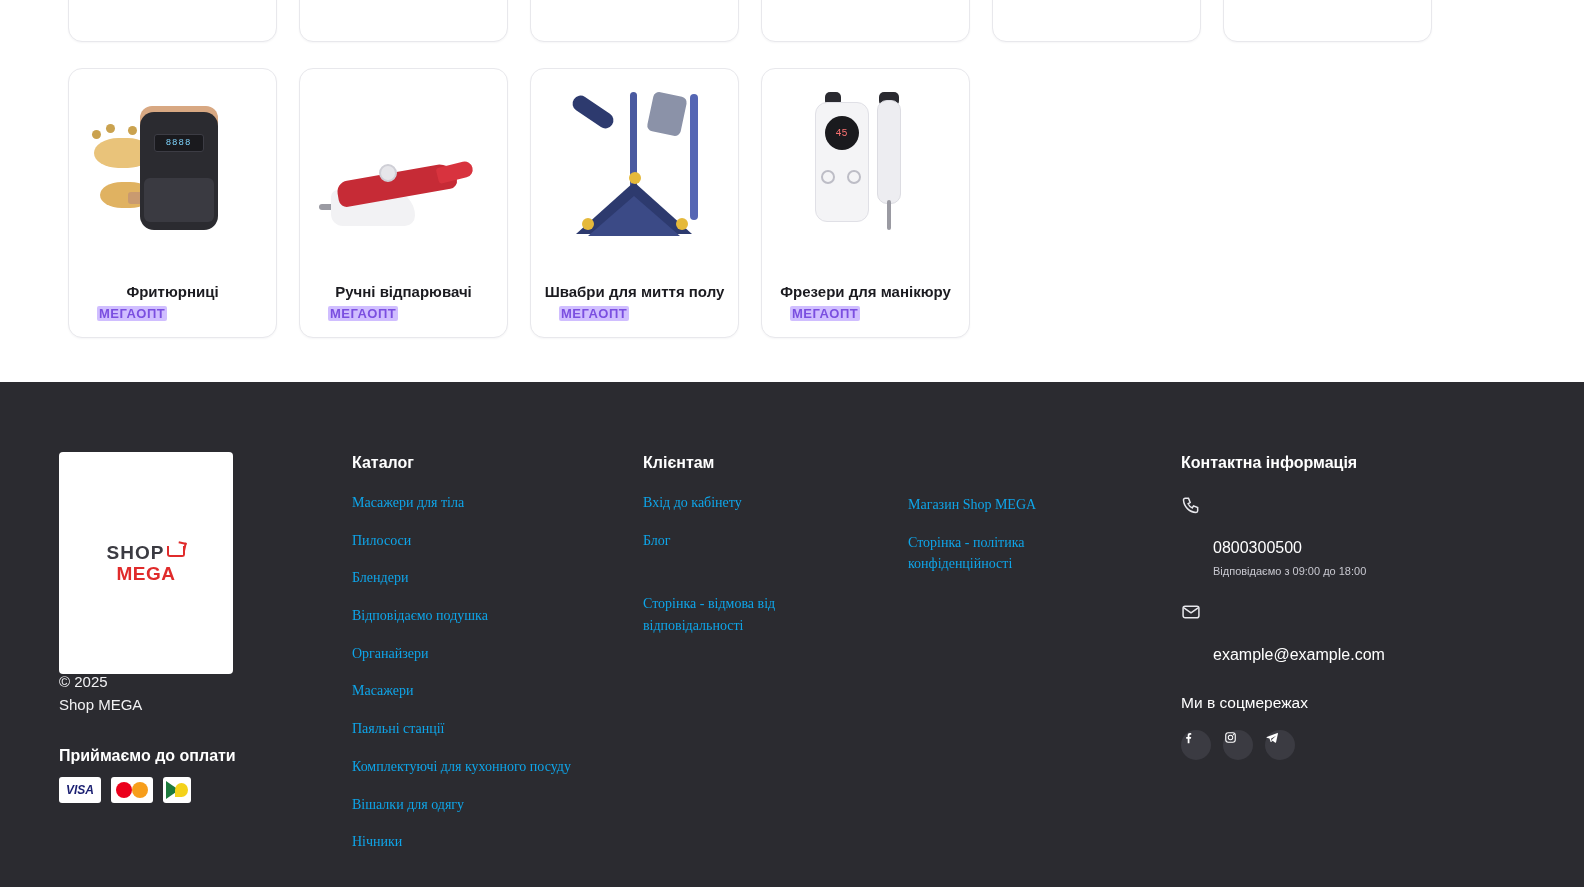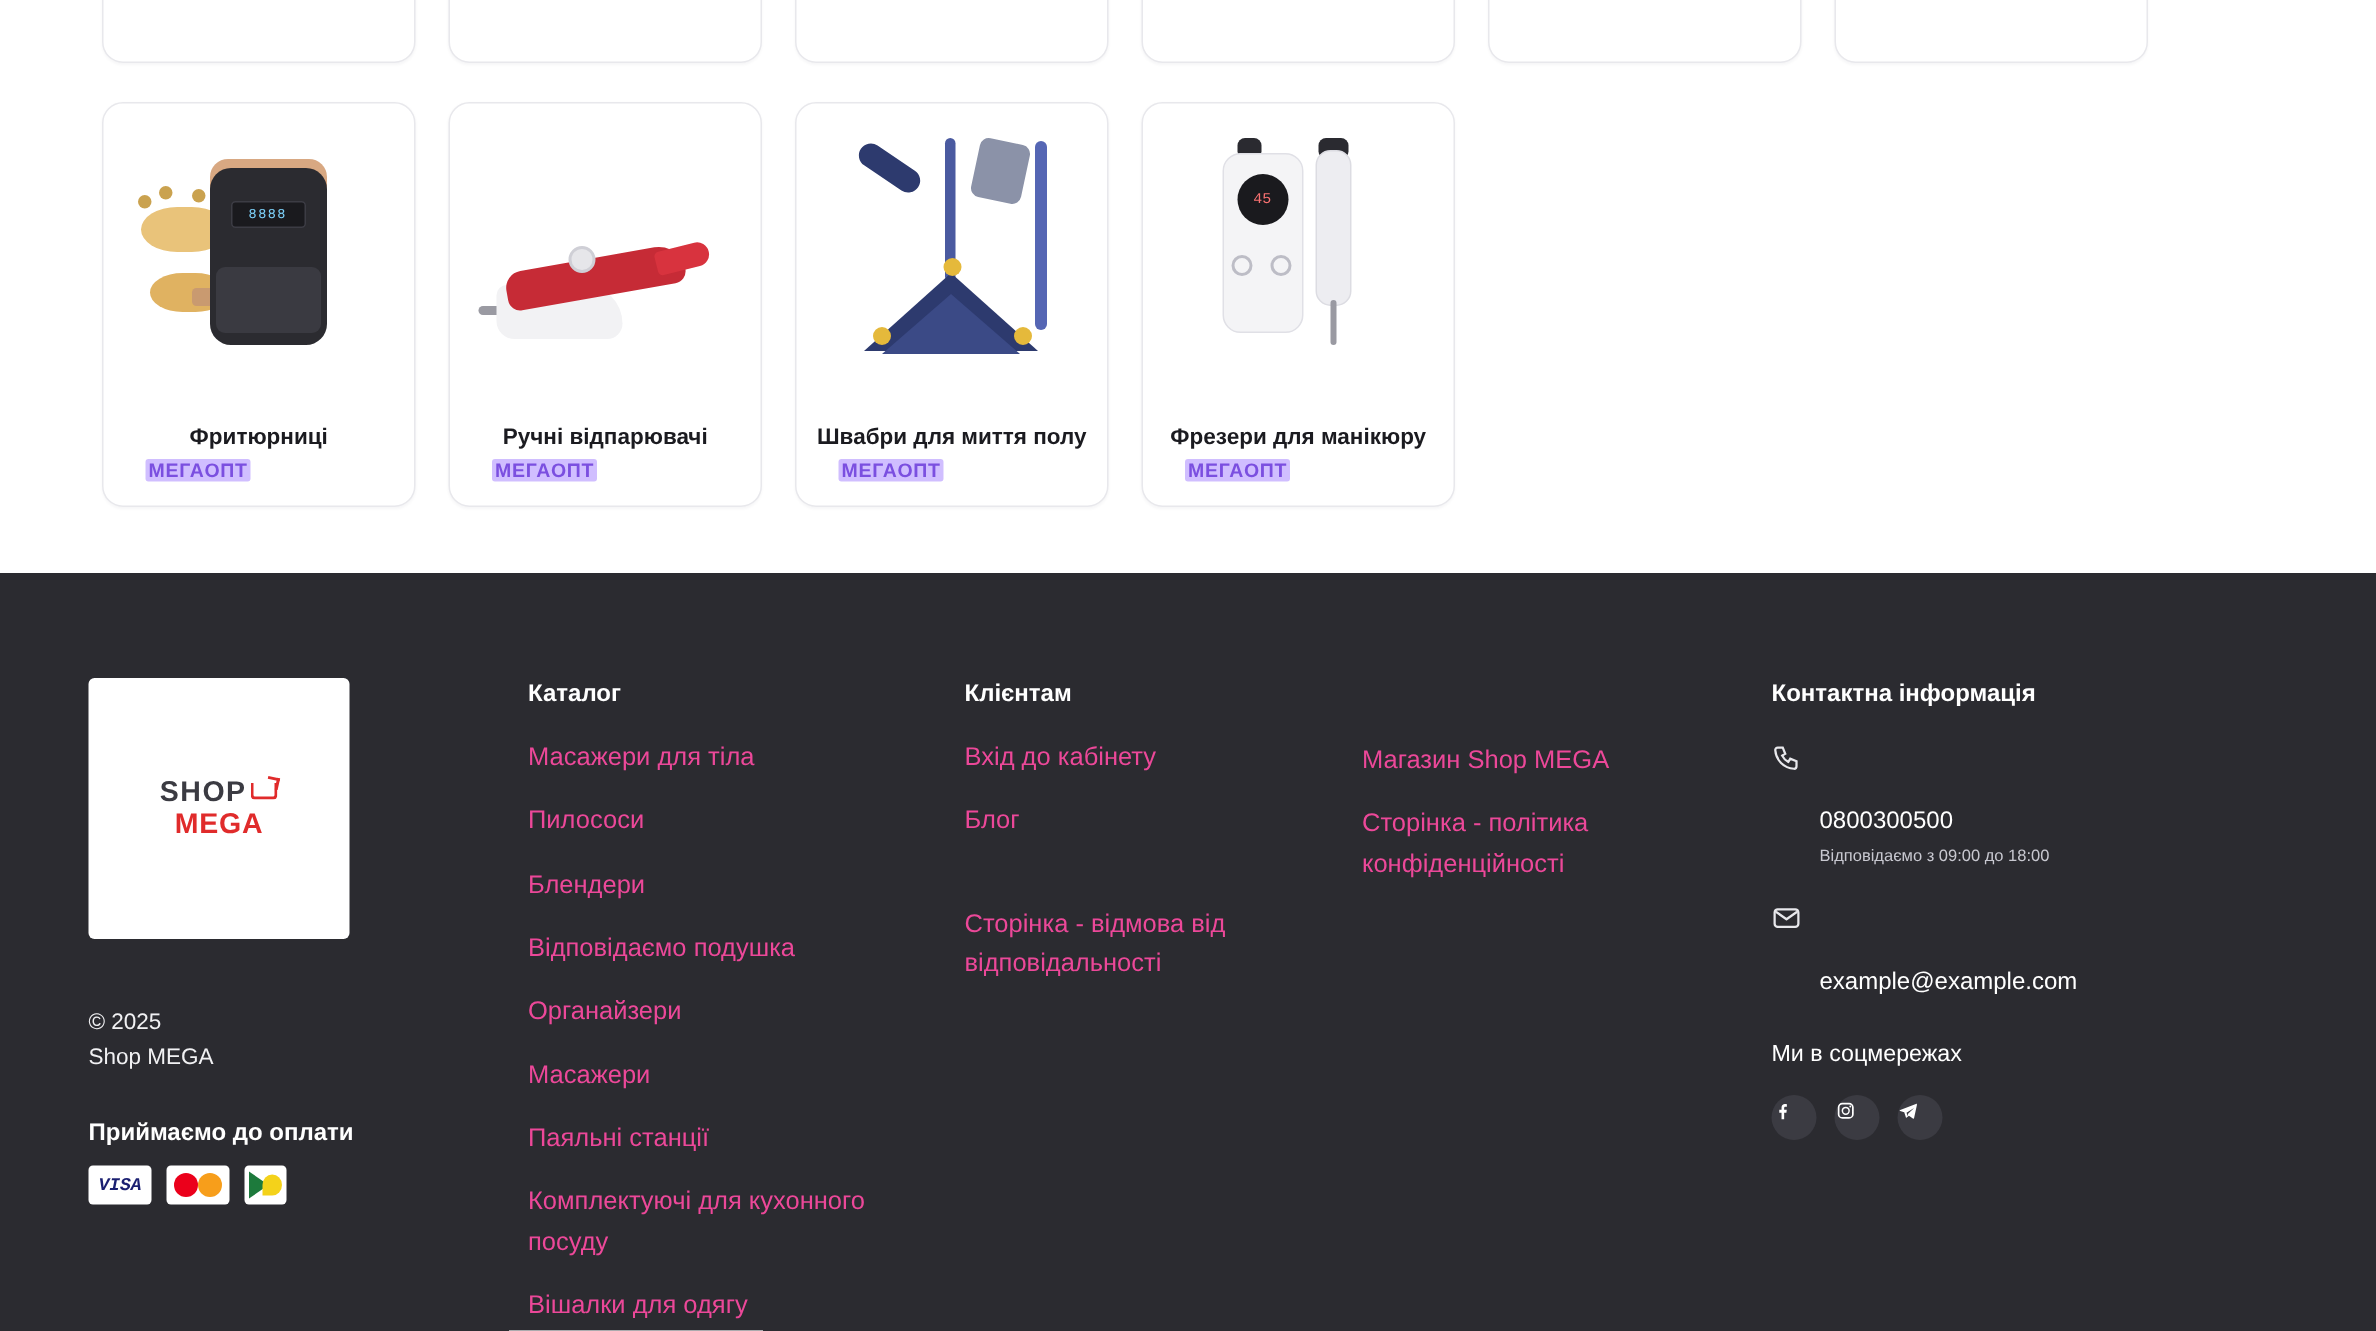--- a/index.html
+++ b/index.html
@@ -93,53 +93,53 @@
   .nd-tip { position:absolute; left:106px; top:114px; width:4px; height:30px; background:#9a9aa2; border-radius:2px;}
   .nd-cap { position:absolute; left:98px; top:6px; width:20px; height:14px; background:#2a2a30; border-radius:5px;}
   .nd-cap2 { position:absolute; left:44px; top:6px; width:16px; height:14px; background:#2a2a30; border-radius:5px;}
 
   
   footer {
     position: absolute; left: 0; top: 382px; width: 1584px; height: 505px;
     background: #2b2b30; color: #ffffff;
   }
   .logo-box {
-    position: absolute; left: 59px; top: 70px; width: 174px; height: 174px;
+    position: absolute; left: 59px; top: 70px; width: 174px; height: 222px;
     background: #ffffff; border-radius: 4px;
     display: flex; align-items: center; justify-content: center;
   }
   .logo-inner { text-align: center; line-height: 1; }
   .logo-shop {
     font-size: 19px; font-weight: 700; color: #3b3b42; letter-spacing: 1px;
     display: flex; align-items: center; justify-content: center; gap: 3px;
   }
   .logo-mega { font-size: 19px; font-weight: 700; color: #e02b2b; letter-spacing: .5px; margin-top: 2px;}
   .cart-ico { display:inline-block; width:18px; height:15px; position:relative; }
   .cart-ico:before{ content:""; position:absolute; left:0; top:1px; width:14px; height:9px; border:2px solid #e02b2b; border-top:none; border-radius:0 0 3px 3px;}
   .cart-ico:after{ content:""; position:absolute; left:11px; top:-3px; width:6px; height:6px; border-top:2px solid #e02b2b; border-right:2px solid #e02b2b; transform:rotate(12deg);}
 
   .copy { position:absolute; left:59px; top:288px; font-size:15px; color:#f1f1f3; line-height:1.55; }
   .pay-title { position:absolute; left:59px; top:365px; font-size:16px; font-weight:700; color:#ffffff; }
   .pay-row { position:absolute; left:59px; top:395px; display:flex; align-items:center; gap:10px; }
   .visa { width:42px; height:26px; background:#fff; border-radius:3px; display:flex; align-items:center; justify-content:center;
-          color:#1a1f71; font-size:12px; font-weight:700; font-style:italic;font-family:Liberation Mono, monospace; }
+          color:#1a1f71; font-size:12px; font-weight:700; font-style:italic; }
   .mc { width:42px; height:26px; background:#fff; border-radius:3px; position:relative; }
   .mc:before,.mc:after{ content:""; position:absolute; top:5px; width:16px; height:16px; border-radius:50%;}
   .mc:before{ left:5px; background:#eb001b; }
   .mc:after{ right:5px; background:#f79e1b; }
   .prostir { width:28px; height:26px; background:#fff; border-radius:3px; position:relative; overflow:hidden;}
   .prostir:before{ content:""; position:absolute; left:3px; top:4px; width:0; height:0;
      border-top:9px solid transparent; border-bottom:9px solid transparent; border-left:13px solid #1d7a3c;}
   .prostir:after{ content:""; position:absolute; left:12px; top:6px; width:13px; height:14px; background:#f4d21a; border-radius:50% 50% 50% 0;}
 
   .col { position: absolute; }
   .col-title { font-size: 16px; font-weight: 700; color: #ffffff; margin-bottom: 20px; }
   .col a {
-    display: block; font-size: 17px; color: #ec4899; text-decoration: none;
-    margin-bottom: 16px; line-height: 1.55; max-width: 240px;
+    display: block; font-size: 14px; color: #0ea5e9; text-decoration: none;
+    margin-bottom: 16px; line-height: 1.55; max-width: 240px; font-family: Liberation Serif, serif;
   }
   .col-catalog { left: 352px; top: 72px; }
   .col-clients { left: 643px; top: 72px; }
   .col-clients a { max-width: 215px; }
   .col-clients2 { left: 908px; top: 112px; }
   .col-clients2 a { max-width: 215px; }
   .col-contact { left: 1181px; top: 72px; }
 
   .contact-line { display:flex; align-items:flex-start; gap:12px; margin-bottom: 8px; }
   .contact-ico { width:20px; height:20px; flex:0 0 20px; margin-top:3px; color:#e8e8ec; }

